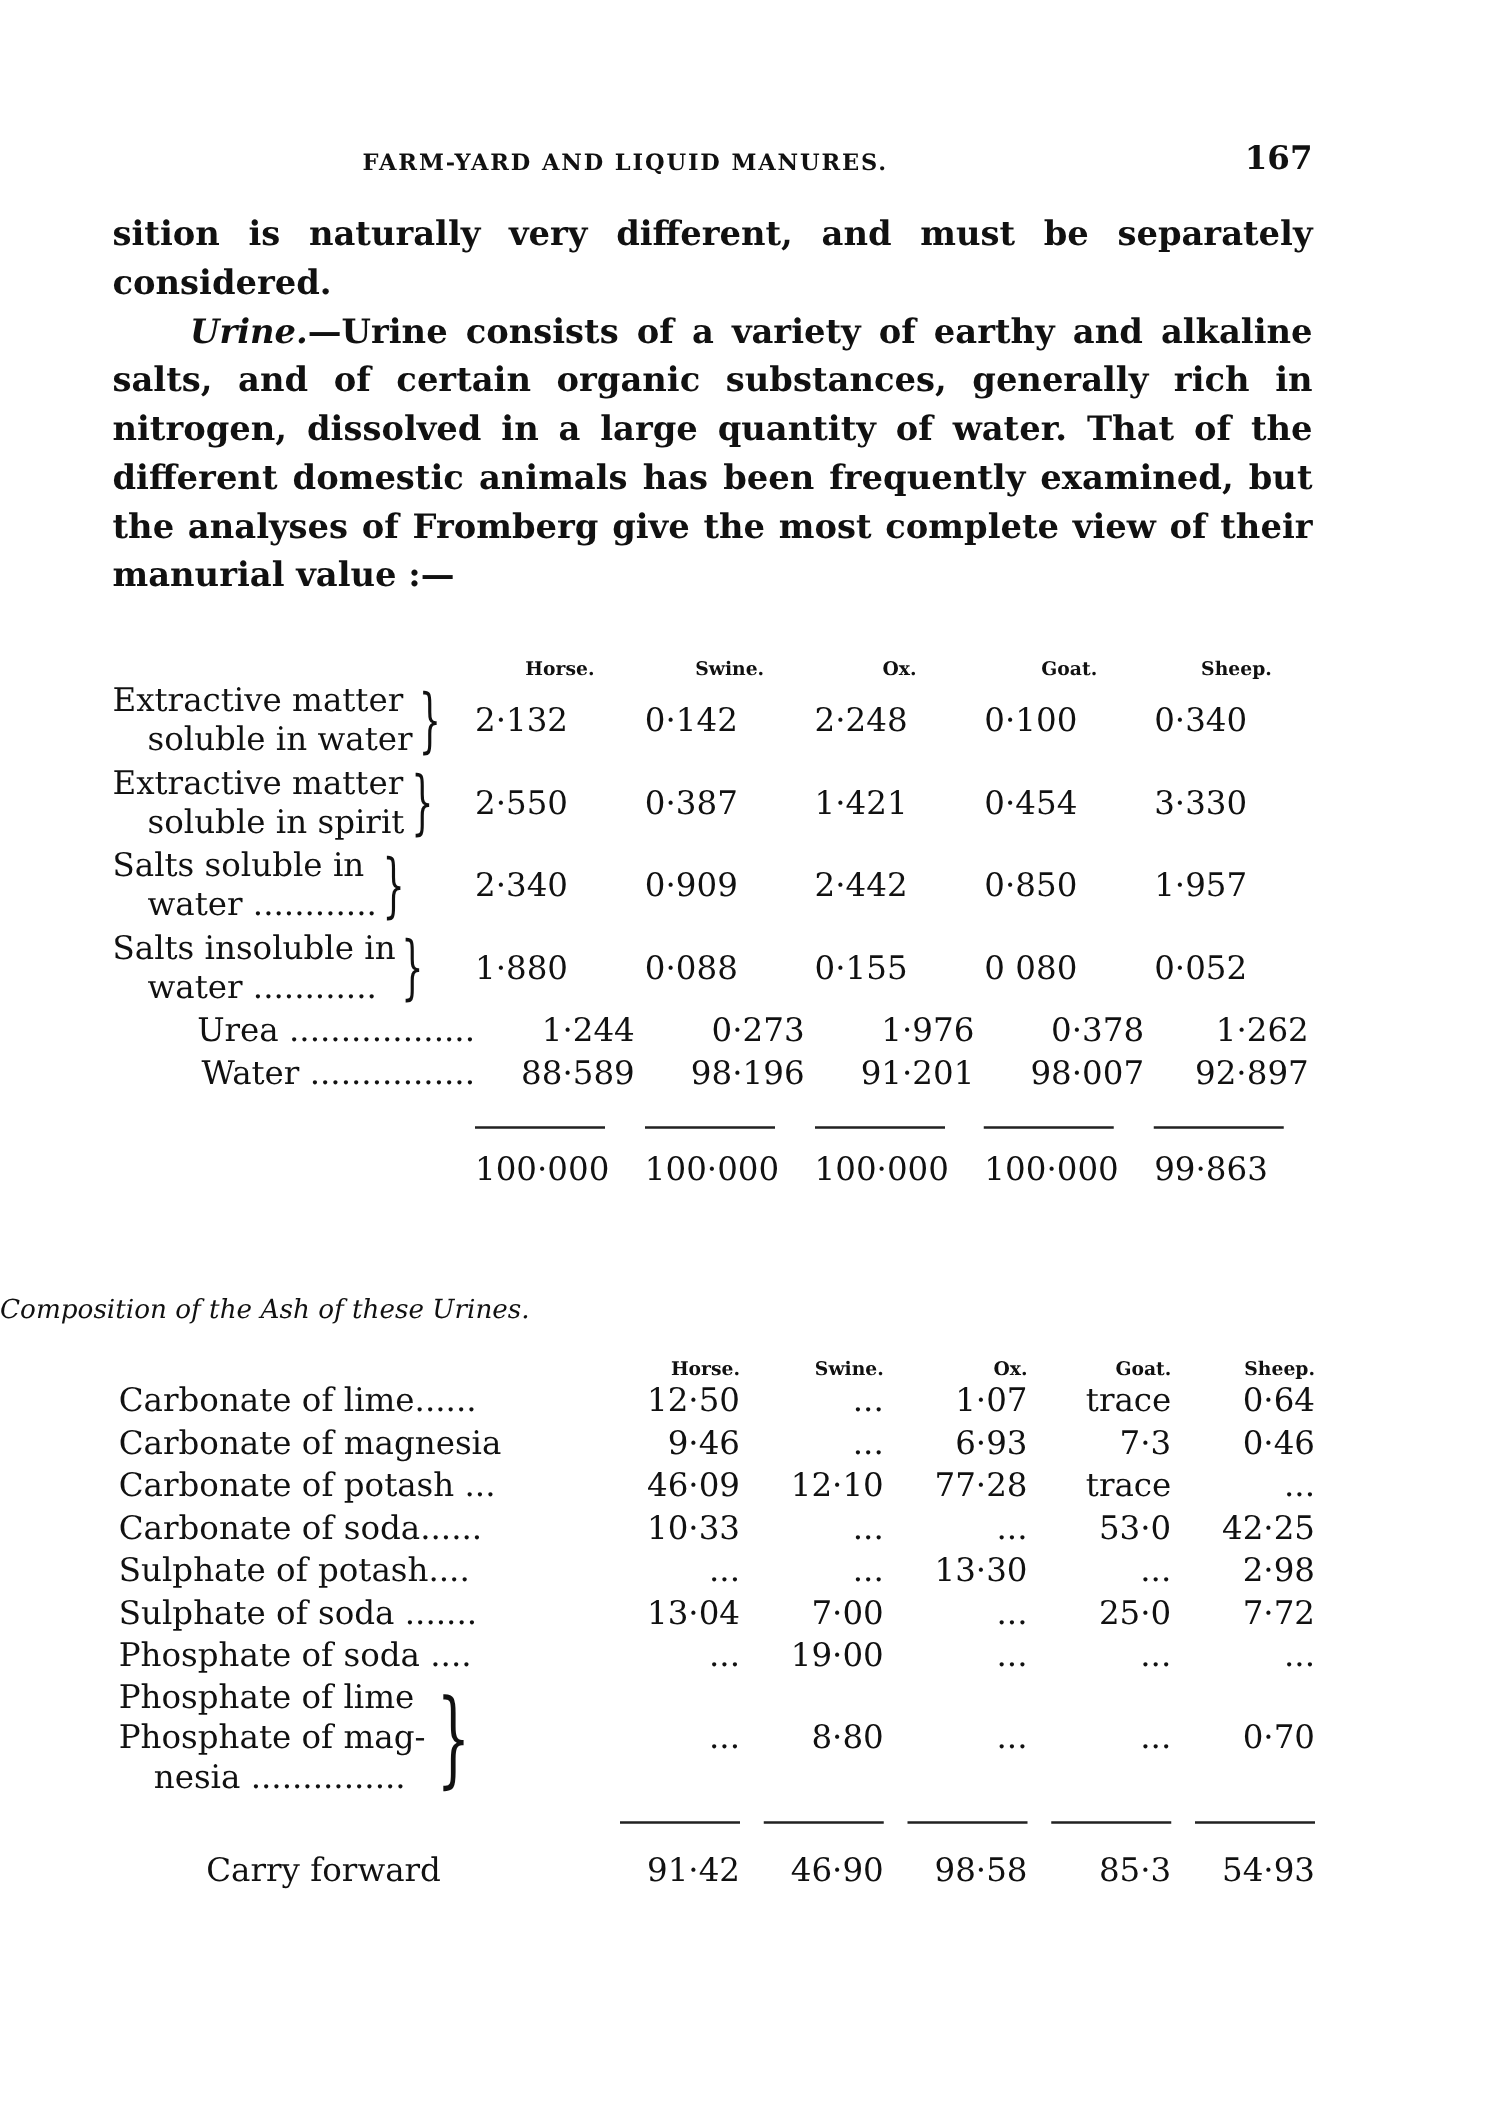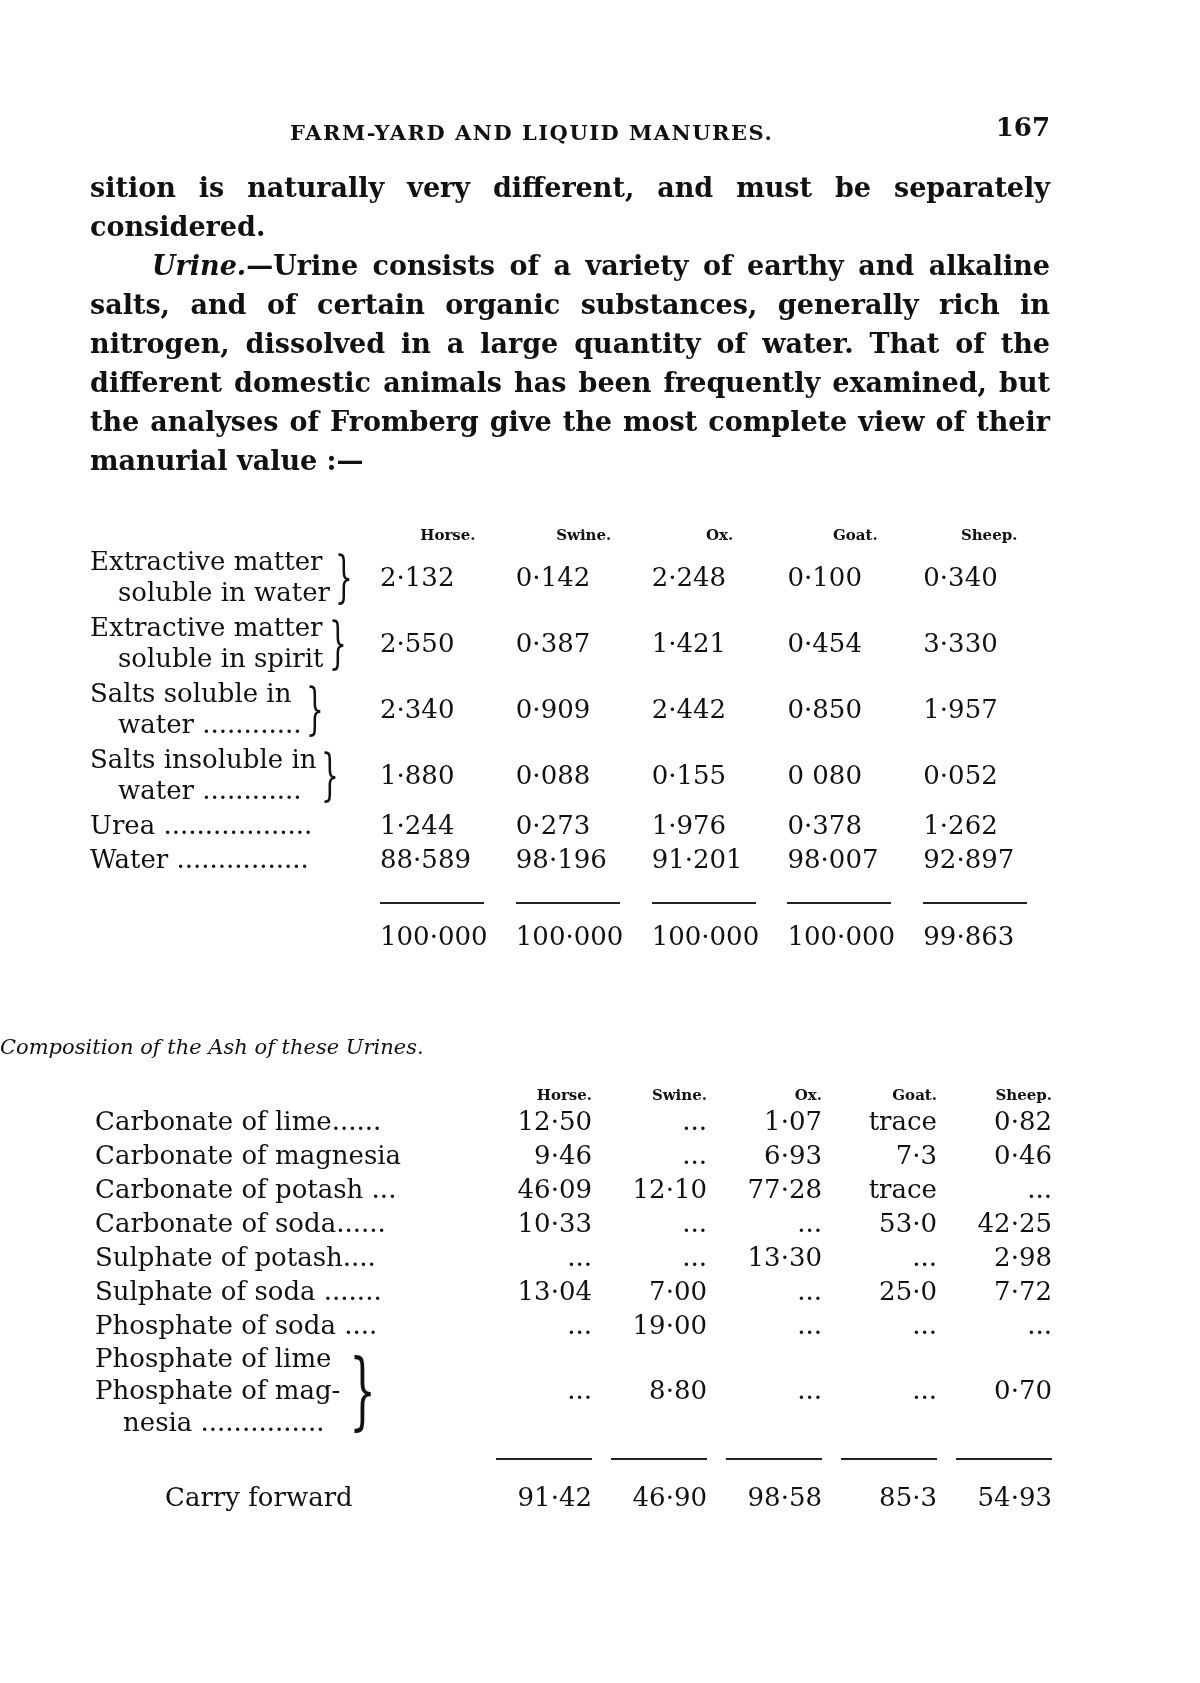--- a/index.html
+++ b/index.html
@@ -2,40 +2,40 @@
 <html><head>
   <meta charset="utf-8">
   <style>
     html, body { margin: 0; padding: 0; background: #ffffff; }
     body { width: 1200px; height: 1683px; position: relative; overflow: hidden;
            font-family: "DejaVu Serif", "Liberation Serif", serif; color: #111; }
     .page { position: absolute; left: 0; top: 0; width: 1200px; height: 1683px; }
 
     .header { position: absolute; top: 112px; left: 290px; width: 760px; height: 40px; }
     .running-title { position: absolute; left: 0; top: 8px; font-family: "DejaVu Serif", serif;
-      font-weight: bold; font-size: 21px; letter-spacing: 1.5px; }
+      font-weight: bold; font-size: 18px; letter-spacing: 1.5px; }
     .folio { position: absolute; right: 0; top: 0; font-weight: bold; font-size: 26px; }
 
     .body-text { position: absolute; left: 90px; width: 960px; font-size: 27px; line-height: 39px;
       text-align: justify; }
     .para { margin: 0; font-weight: bold; }
     .indent { text-indent: 62px; }
     .ital { font-style: italic; }
 
     table { border-collapse: collapse; position: absolute; }
     td, th { padding: 0; }
     .t1 { left: 90px; top: 518px; width: 965px; font-size: 26px; }
     .t1 th { font-size: 15px; font-weight: bold; height: 26px; text-align: center; vertical-align: bottom; }
     .t1 td.lbl { width: 290px; vertical-align: middle; line-height: 31px; }
     .t1 td.v { vertical-align: middle; padding-right: 8px; }
     .lbl2 { padding-left: 28px; display: block; }
     .brace-wrap { display: flex; align-items: center; }
     .brace { font-size: 56px; font-weight: 100; line-height: 40px; transform: scaleX(0.5); margin-left: -4px; }
     .row-tall td { height: 66px; }
-    .row-short td { height: 34px; }
+    .row-short td { height: 34px; text-align: right; }
     .rule-row td.v { height: 40px; vertical-align: bottom; }
     .rule { display: inline-block; width: 104px; border-top: 2px solid #222; margin-bottom: 6px; }
     .total-row td { height: 40px; }
 
     .subtitle { position: absolute; left: 0; width: 1200px; top: 1035px; text-align: left;
       font-style: italic; font-size: 21px; }
 
     .t2 { left: 95px; top: 1082px; width: 965px; font-size: 26px; }
     .t2 th { font-size: 15px; font-weight: bold; height: 22px; text-align: right; padding-right: 8px; vertical-align: bottom; }
     .t2 td.lbl { width: 320px; line-height: 32px; }
@@ -170,21 +170,21 @@
         <th>Sheep.</th>
       </tr>
     </thead>
     <tbody>
       <tr>
         <td class="lbl">Carbonate of lime......</td>
         <td class="v">12·50</td>
         <td class="v">...</td>
         <td class="v">1·07</td>
         <td class="v">trace</td>
-        <td class="v">0·82</td>
+        <td class="v">0·64</td>
       </tr>
       <tr>
         <td class="lbl">Carbonate of magnesia</td>
         <td class="v">9·46</td>
         <td class="v">...</td>
         <td class="v">6·93</td>
         <td class="v">7·3</td>
         <td class="v">0·46</td>
       </tr>
       <tr>

